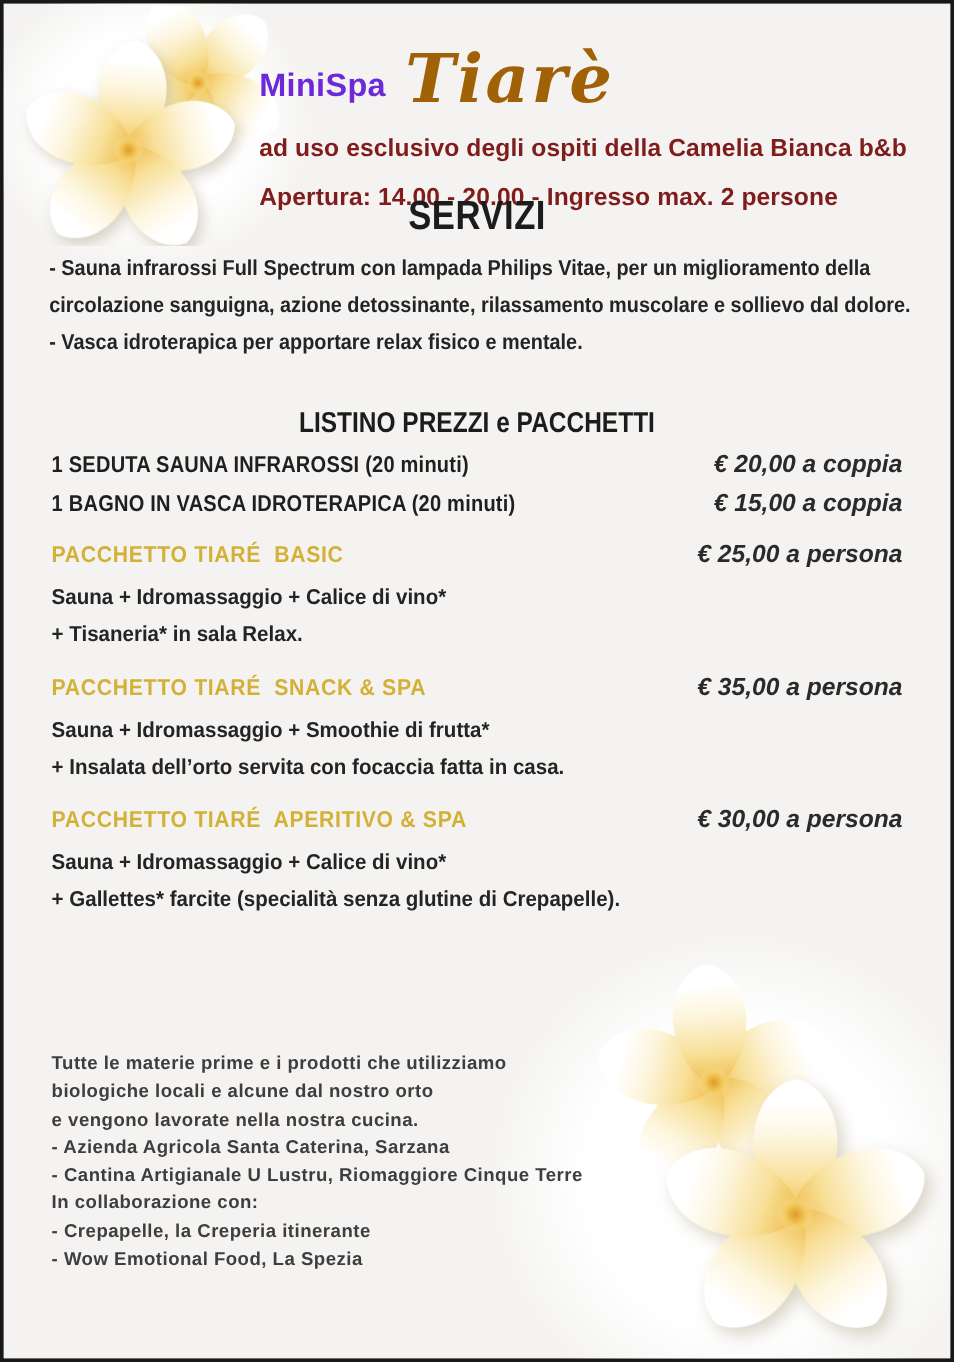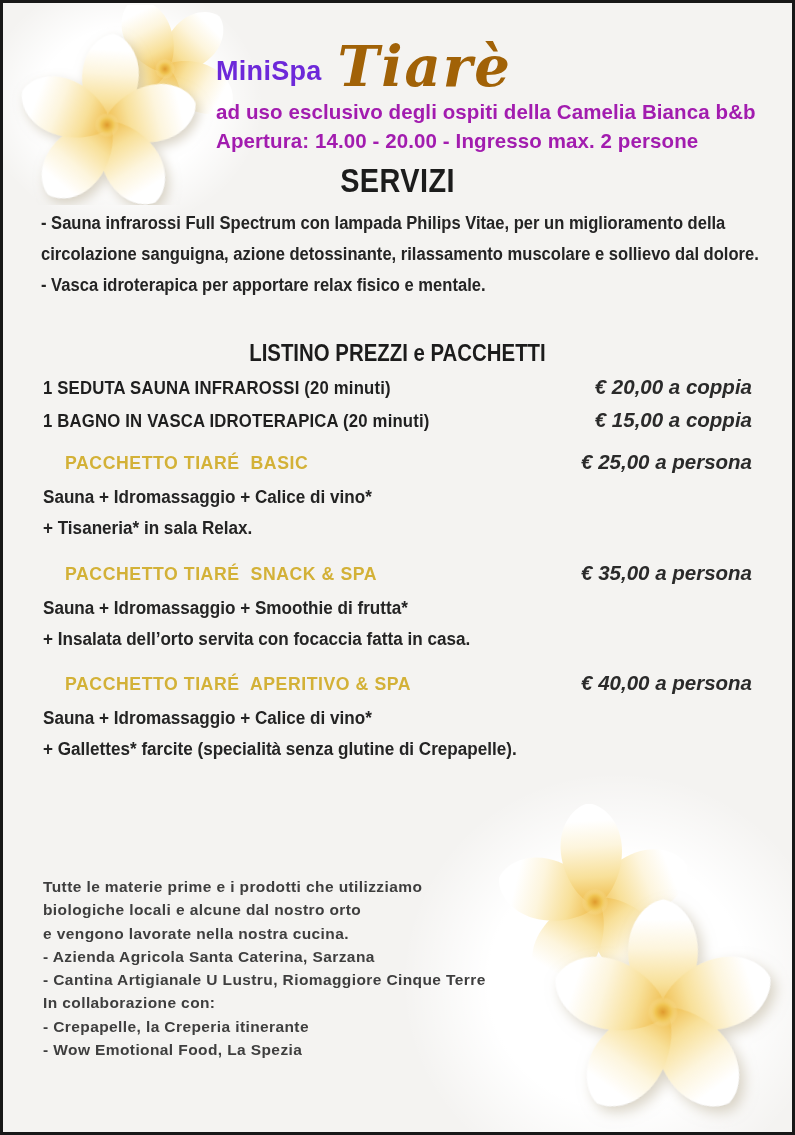--- a/index.html
+++ b/index.html
@@ -13,40 +13,40 @@
   .glow-tl{left:-20px; top:-25px; width:280px; height:250px;}
   .glow-br{right:-40px; bottom:-60px; width:430px; height:420px;}
   .flowers-tl{position:absolute; left:4px; top:2px;}
   .flowers-br{position:absolute; right:-18px; bottom:-12px;}
 
   .header-block{position:absolute; left:213px; top:30px; width:575px;}
   .brand-row{display:flex; align-items:flex-end; height:62px;}
   .brand-prefix{font-size:27px; font-weight:800; color:#6d28d9; letter-spacing:.3px; padding-bottom:8px;}
   .brand-name{font-family:"DejaVu Serif", serif; font-style:italic; font-weight:bold;
     font-size:56px; line-height:58px; color:#a16207; margin-left:16px; letter-spacing:2px;}
-  .header-sub{font-size:20.5px; font-weight:800; color:#a21caf; white-space:nowrap; margin-top:5px; letter-spacing:.1px;}
+  .header-sub{font-size:20.5px; font-weight:800; color:#7f1d1d; white-space:nowrap; margin-top:17px; letter-spacing:.1px;}
 
   .center-title{position:absolute; left:0; width:100%; text-align:center; color:#1c1c1c; font-weight:800;}
   .servizi-title{top:158px; font-size:34px; letter-spacing:.5px;}
   .listino-title{top:336px; font-size:24px;}
   .condensed{display:inline-block; transform:scaleX(.85); transform-origin:50% 50%; white-space:nowrap;}
 
   .servizi-body{position:absolute; left:38px; top:205px; width:724px;}
   .body-line{font-size:18px; font-weight:700; line-height:31px; color:#242424; white-space:nowrap;
     transform:scaleX(.92); transform-origin:0 50%;}
 
   .rows{position:absolute; left:40px; right:40px; top:372px;}
   .price-row{display:flex; justify-content:space-between; align-items:baseline; height:33px;}
   .row-label{font-size:19px; font-weight:800; color:#1f1f1f; white-space:nowrap;
     transform:scaleX(.88); transform-origin:0 50%; letter-spacing:.2px;}
   .price{font-size:20.5px; font-weight:700; font-style:italic; color:#2a2a2a; white-space:nowrap;}
 
   .pkg{position:absolute; left:40px; right:40px;}
   .pkg-basic{top:447px;} .pkg-snack{top:558px;} .pkg-aperitivo{top:668px;}
-  .pkg-head{display:flex; justify-content:space-between; align-items:baseline; height:32px;margin-left:22px;}
+  .pkg-head{display:flex; justify-content:space-between; align-items:baseline; height:32px;}
   .pkg-name{font-size:19px; font-weight:800; color:#d3b137; white-space:pre; letter-spacing:.6px;
     transform:scaleX(.93); transform-origin:0 50%;}
   .pkg-line{font-size:18px; font-weight:700; color:#242424; line-height:31px; white-space:nowrap;
     transform:scaleX(.95); transform-origin:0 50%;}
 
   .included{position:absolute; left:0; top:778px; width:100%; text-align:center; z-index:3;}
   .included div{font-size:19.5px; font-weight:700; color:#d8bf4a; line-height:30px; white-space:nowrap; letter-spacing:.2px;}
 
   .footer{position:absolute; left:40px; top:872px; z-index:4;}
   .footer div{font-size:15.5px; font-weight:700; color:#3e3e3e; line-height:23.3px; letter-spacing:.4px; white-space:nowrap;}
@@ -141,21 +141,21 @@
       <span class="pkg-name">PACCHETTO TIARÉ  SNACK &amp; SPA</span>
       <span class="price">€ 35,00 a persona</span>
     </div>
     <div class="pkg-line">Sauna + Idromassaggio + Smoothie di frutta*</div>
     <div class="pkg-line">+ Insalata dell’orto servita con focaccia fatta in casa.</div>
   </div>
 
   <div class="pkg pkg-aperitivo">
     <div class="pkg-head">
       <span class="pkg-name">PACCHETTO TIARÉ  APERITIVO &amp; SPA</span>
-      <span class="price">€ 40,00 a persona</span>
+      <span class="price">€ 30,00 a persona</span>
     </div>
     <div class="pkg-line">Sauna + Idromassaggio + Calice di vino*</div>
     <div class="pkg-line">+ Gallettes* farcite (specialità senza glutine di Crepapelle).</div>
   </div>
 
 
   <svg class="flowers-br" width="365" height="340" viewBox="0 0 365 340" aria-hidden="true">
     <g transform="translate(150,98) scale(1.02) rotate(54)">
         <use href="#flower"></use>
       </g>

